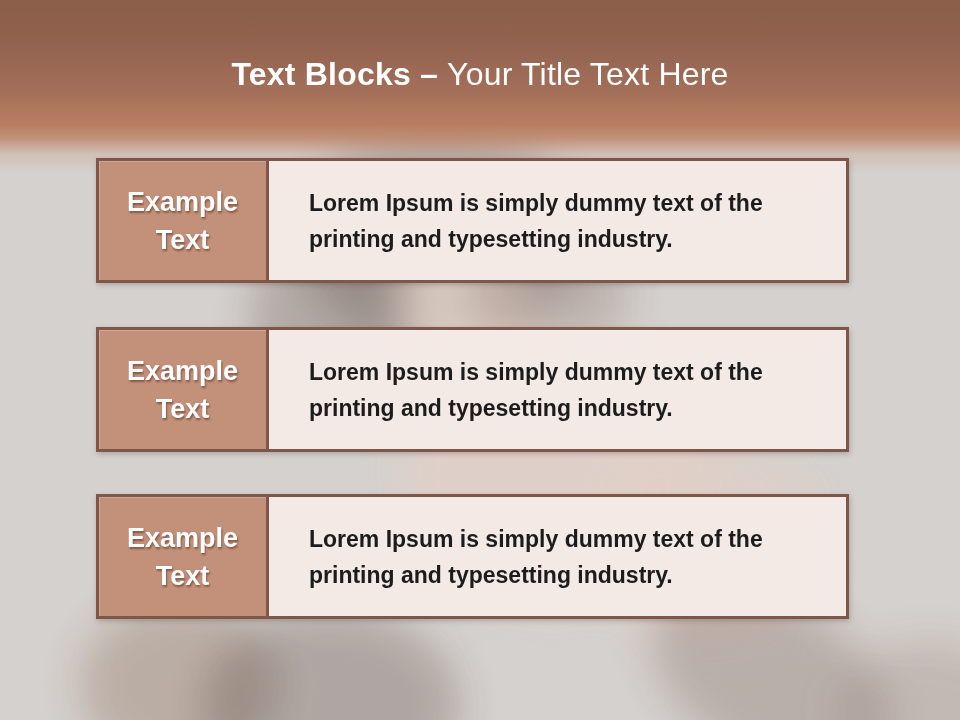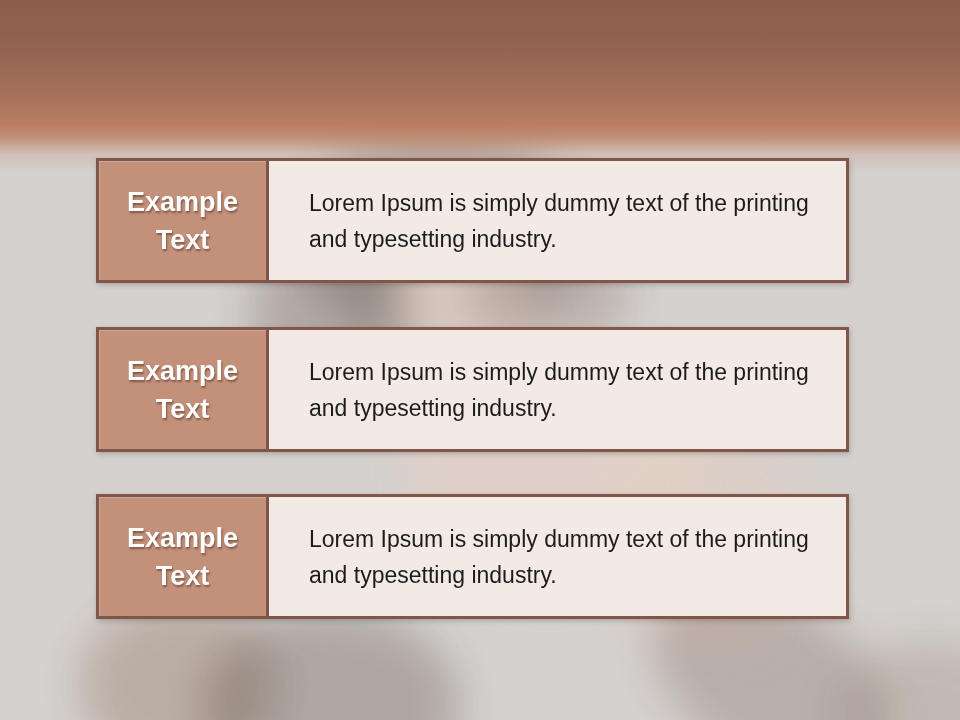--- a/index.html
+++ b/index.html
@@ -60,21 +60,21 @@
     box-shadow:inset 1px 1px 0 rgba(255,255,255,.22);
     display:flex;align-items:center;justify-content:center;text-align:center;
     color:#fff;font-weight:bold;font-size:27px;line-height:38px;
     padding:14px 20px;
     text-shadow:1px 2px 2px rgba(80,45,30,.55);
   }
   .block-body{
     flex:1;display:flex;align-items:center;
     padding:0 26px 0 40px;
     color:var(--body-text,#1c1c1c);
-    font-size:23px;line-height:36px;
+    font-size:23px;line-height:36px;font-weight:bold;
   }
 </style>
 </head>
 <body>
 
 <div class="slide">
 
   <div class="bg-photo">
     <div class="blob hair-top"></div>
     <div class="blob hair-side"></div>
@@ -83,20 +83,24 @@
     <div class="blob torso"></div>
     <div class="blob shoulder-right"></div>
     <div class="blob curls-bottom"></div>
     <div class="blob dress-dark"></div>
     <div class="blob arm-right"></div>
     <div class="blob arm-far-right"></div>
   </div>
 
   <div class="header"></div>
 
+  <h1 class="title" style="margin:0;">
+    <span class="t-bold">Text Blocks –</span>
+    <span class="t-reg">Your Title Text Here</span>
+  </h1>
 
   <div class="block b1">
     <div class="block-label">Example Text</div>
     <div class="block-body">Lorem Ipsum is simply dummy text of the printing and typesetting industry.</div>
   </div>
 
   <div class="block b2">
     <div class="block-label">Example Text</div>
     <div class="block-body">Lorem Ipsum is simply dummy text of the printing and typesetting industry.</div>
   </div>

